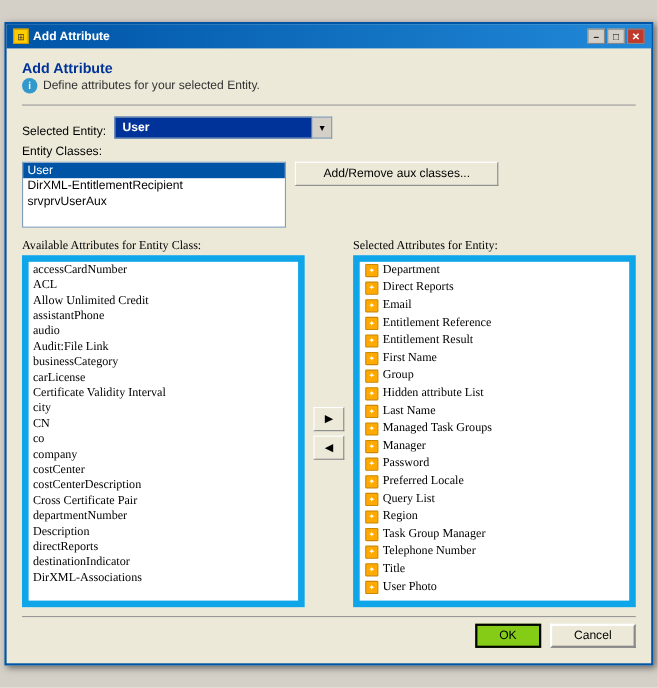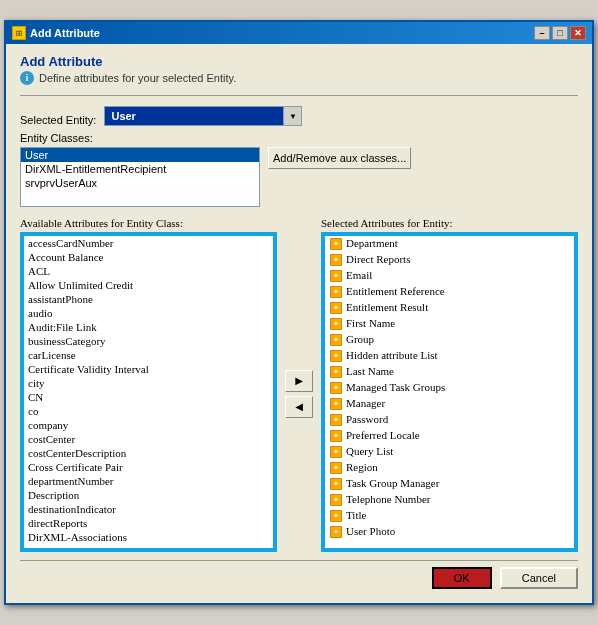--- a/index.html
+++ b/index.html
@@ -192,21 +192,21 @@
     .list-item.selected {
       background: #0054a6;
       color: white;
     }
 
     .aux-button {
       background: #ece9d8;
       border: 1px solid #888;
       border-top-color: #fff;
       border-left-color: #fff;
-      padding: 3px 4px;
+      padding: 3px 25px;
       font-size: 11px;
       cursor: pointer;
       white-space: nowrap;
       height: 22px;
     }
 
     .panels-row {
       display: flex;
       gap: 8px;
       margin-bottom: 8px;
@@ -218,21 +218,21 @@
       flex-direction: column;
       font-family: Liberation Serif, serif;
     }
 
     .panel-label {
       font-size: 11px;
       margin-bottom: 3px;
     }
 
     .panel-list {
-      border: 4px solid #0ea5e9;
+      border: 6px solid #0ea5e9;
       background: white;
       height: 320px;
       overflow-y: auto;
       font-size: 11px;
     }
 
     .panel-list-item {
       padding: 1px 4px;
       cursor: pointer;
       white-space: nowrap;
@@ -305,21 +305,21 @@
       border-color: #fff #888 #888 #fff;
       padding: 3px 20px;
       font-size: 11px;
       cursor: pointer;
       min-width: 60px;
       text-align: center;
     }
 
     .dialog-btn.ok-btn {
       border: 2px solid #000;
-      background: #b91c1c;
+      background: #84cc16;
     }
 
     
     .panel-list::-webkit-scrollbar {
       width: 14px;
     }
     .panel-list::-webkit-scrollbar-track {
       background: #d4d0c8;
     }
     .panel-list::-webkit-scrollbar-thumb {
@@ -381,40 +381,39 @@
       </div>
       <button class="aux-button">Add/Remove aux classes...</button>
     </div>
 
     <div class="panels-row">
 
       <div class="panel-section">
         <div class="panel-label">Available Attributes for Entity Class:</div>
         <div class="panel-list" id="available-list">
             <div class="panel-list-item">accessCardNumber</div>
-            <div class="panel-list-item">Account Balance</div>
             <div class="panel-list-item">ACL</div>
             <div class="panel-list-item">Allow Unlimited Credit</div>
             <div class="panel-list-item">assistantPhone</div>
             <div class="panel-list-item">audio</div>
             <div class="panel-list-item">Audit:File Link</div>
             <div class="panel-list-item">businessCategory</div>
             <div class="panel-list-item">carLicense</div>
             <div class="panel-list-item">Certificate Validity Interval</div>
             <div class="panel-list-item">city</div>
             <div class="panel-list-item">CN</div>
             <div class="panel-list-item">co</div>
             <div class="panel-list-item">company</div>
             <div class="panel-list-item">costCenter</div>
             <div class="panel-list-item">costCenterDescription</div>
             <div class="panel-list-item">Cross Certificate Pair</div>
             <div class="panel-list-item">departmentNumber</div>
             <div class="panel-list-item">Description</div>
+            <div class="panel-list-item">directReports</div>
             <div class="panel-list-item">destinationIndicator</div>
-            <div class="panel-list-item">directReports</div>
             <div class="panel-list-item">DirXML-Associations</div>
           </div>
       </div>
 
       <div class="middle-buttons">
         <div class="arrow-btn">▶</div>
         <div class="arrow-btn">◀</div>
       </div>
 
       <div class="panel-section">

